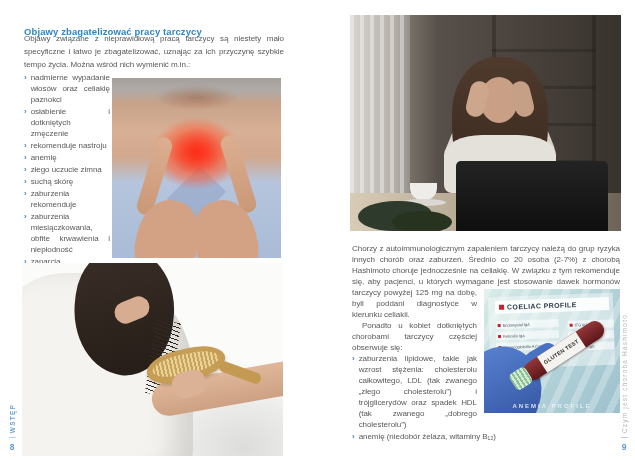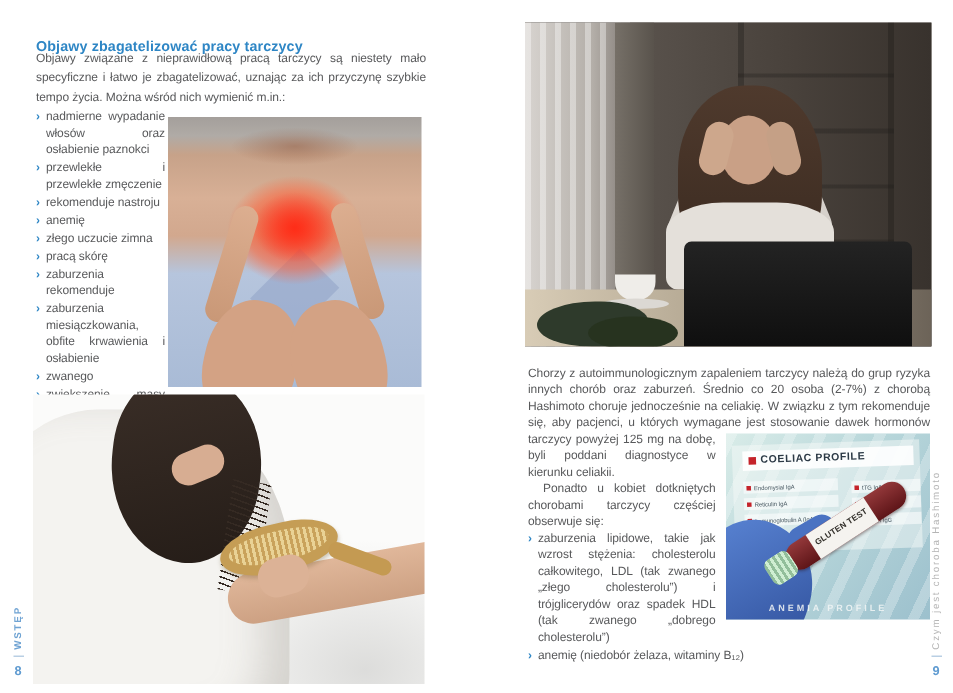--- a/index.html
+++ b/index.html
@@ -108,53 +108,53 @@
 <body>
 
 <div class="page">
 
   <div class="heading h-left">Objawy zbagatelizować pracy tarczycy</div>
   <div class="body-txt intro">Objawy związane z nieprawidłową pracą tarczycy są niestety mało specyficzne i łatwo je zbagatelizować, uznając za ich przyczynę szybkie tempo życia. Można wśród nich wymienić m.in.:</div>
 
   <ul class="blist body-txt symptoms">
     <li>
         <span class="arr">›</span>
-        <span class="itxt">nadmierne wypadanie włosów oraz osłabienie paznokci</span>
-      </li>
-    <li>
-        <span class="arr">›</span>
-        <span class="itxt">przewlekłe i przewlekłe zmęczenie</span>
+        <span class="itxt">nadmierne wypadanie włosów oraz celiakię paznokci</span>
+      </li>
+    <li>
+        <span class="arr">›</span>
+        <span class="itxt">osłabienie i dotkniętych zmęczenie</span>
       </li>
     <li>
         <span class="arr">›</span>
         <span class="itxt">rekomenduje nastroju</span>
       </li>
     <li>
         <span class="arr">›</span>
         <span class="itxt">anemię</span>
       </li>
     <li>
         <span class="arr">›</span>
         <span class="itxt">złego uczucie zimna</span>
       </li>
     <li>
         <span class="arr">›</span>
-        <span class="itxt">pracą skórę</span>
+        <span class="itxt">suchą skórę</span>
       </li>
     <li>
         <span class="arr">›</span>
         <span class="itxt">zaburzenia rekomenduje</span>
       </li>
     <li>
         <span class="arr">›</span>
-        <span class="itxt">zaburzenia miesiączkowania, obfite krwawienia i osłabienie</span>
-      </li>
-    <li>
-        <span class="arr">›</span>
-        <span class="itxt">zwanego</span>
+        <span class="itxt">zaburzenia miesiączkowania, obfite krwawienia i niepłodność</span>
+      </li>
+    <li>
+        <span class="arr">›</span>
+        <span class="itxt">zaparcia</span>
       </li>
     <li>
         <span class="arr">›</span>
         <span class="itxt">zwiększenie masy ciała.</span>
       </li>
   </ul>
 
   <div class="photo img-thyroid">
     <div class="t-chinshadow"></div>
     <div class="t-collar"></div>

